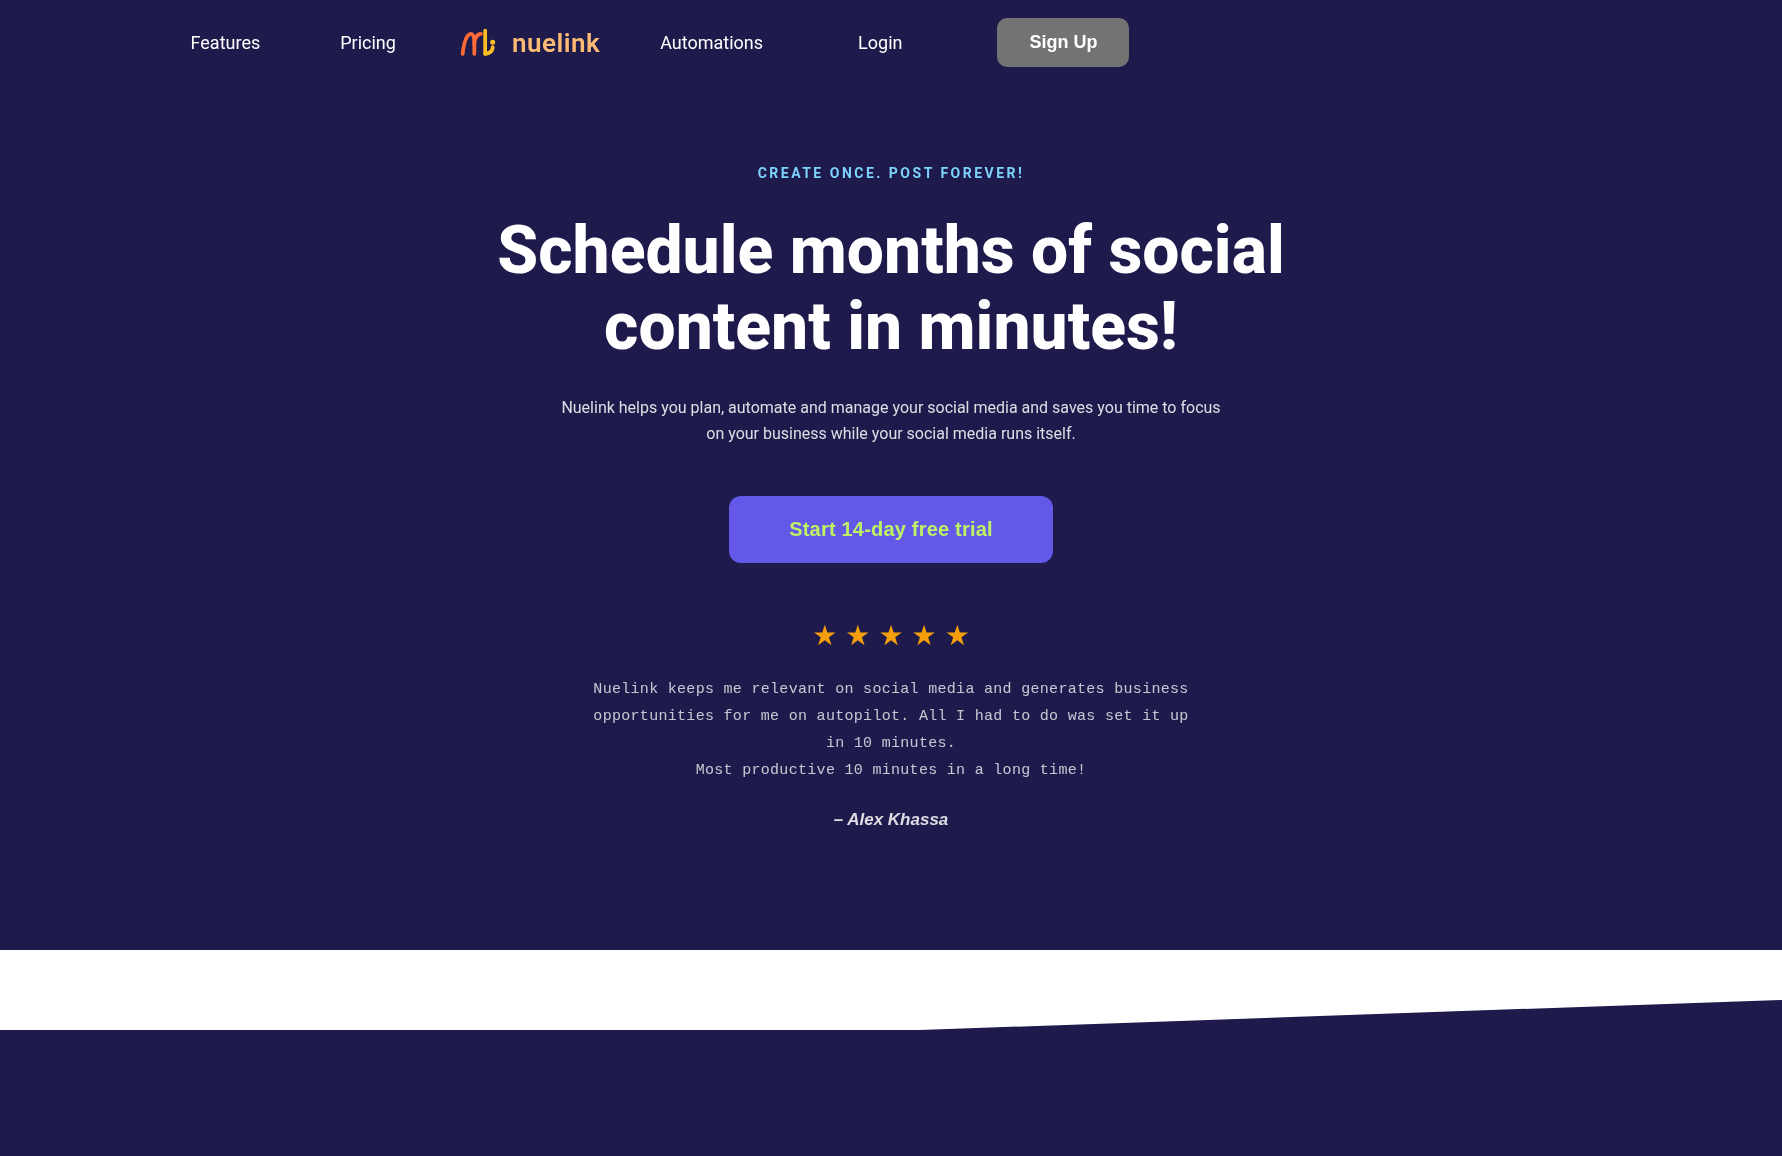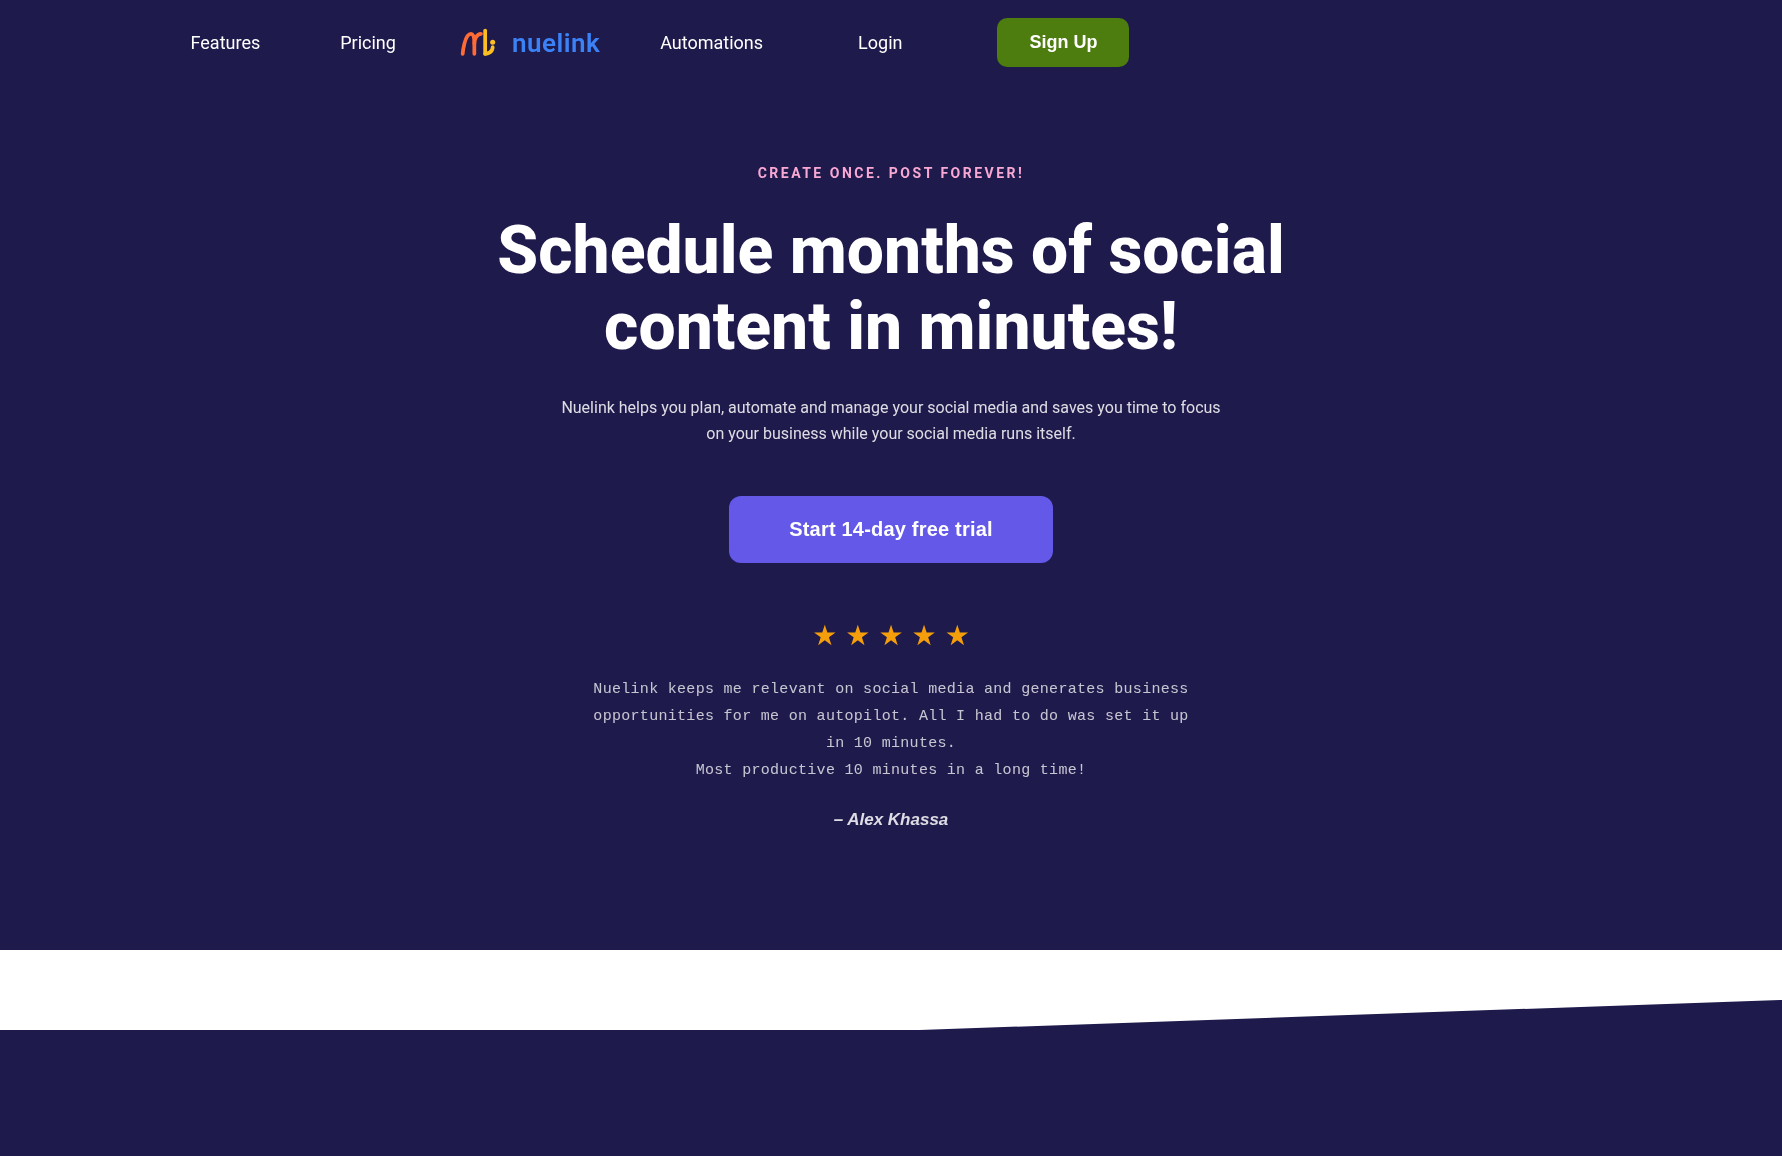--- a/index.html
+++ b/index.html
@@ -61,31 +61,31 @@
     .logo-container {
       display: flex;
       align-items: center;
       gap: 6px;
       cursor: pointer;
     }
 
     .logo-text {
       font-size: 26px;
       font-weight: 600;
-      color: #3b82f6;
+      color: #fdba74;
       letter-spacing: 0.5px;
     }
 
     .logo-svg {
       width: 50px;
       height: 44px;
     }
 
     .signup-button {
-      background-color: #4d7c0f;
+      background-color: #737373;
       color: #ffffff;
       border: none;
       border-radius: 10px;
       padding: 14px 32px;
       font-size: 18px;
       font-weight: 700;
       cursor: pointer;
       white-space: nowrap;
     }
 
@@ -93,21 +93,21 @@
     .hero {
       display: flex;
       flex-direction: column;
       align-items: center;
       justify-content: center;
       text-align: center;
       padding: 80px 40px 40px;
     }
 
     .hero-tagline {
-      color: #f9a8d4;
+      color: #7dd3fc;
       font-size: 14px;
       font-weight: 700;
       letter-spacing: 2.5px;
       text-transform: uppercase;
       margin-bottom: 32px;
     }
 
     .hero-title {
       font-size: 66px;
       font-weight: 800;
@@ -121,21 +121,21 @@
       font-size: 16px;
       font-weight: 400;
       color: rgba(255,255,255,0.85);
       max-width: 680px;
       line-height: 1.65;
       margin-bottom: 48px;
     }
 
     .cta-button {
       background-color: #6358e8;
-      color: #ffffff;
+      color: #bef264;
       border: none;
       border-radius: 12px;
       padding: 22px 60px;
       font-size: 20px;
       font-weight: 600;
       cursor: pointer;
       margin-bottom: 56px;
       letter-spacing: 0.2px;
       text-align: right;
     }

